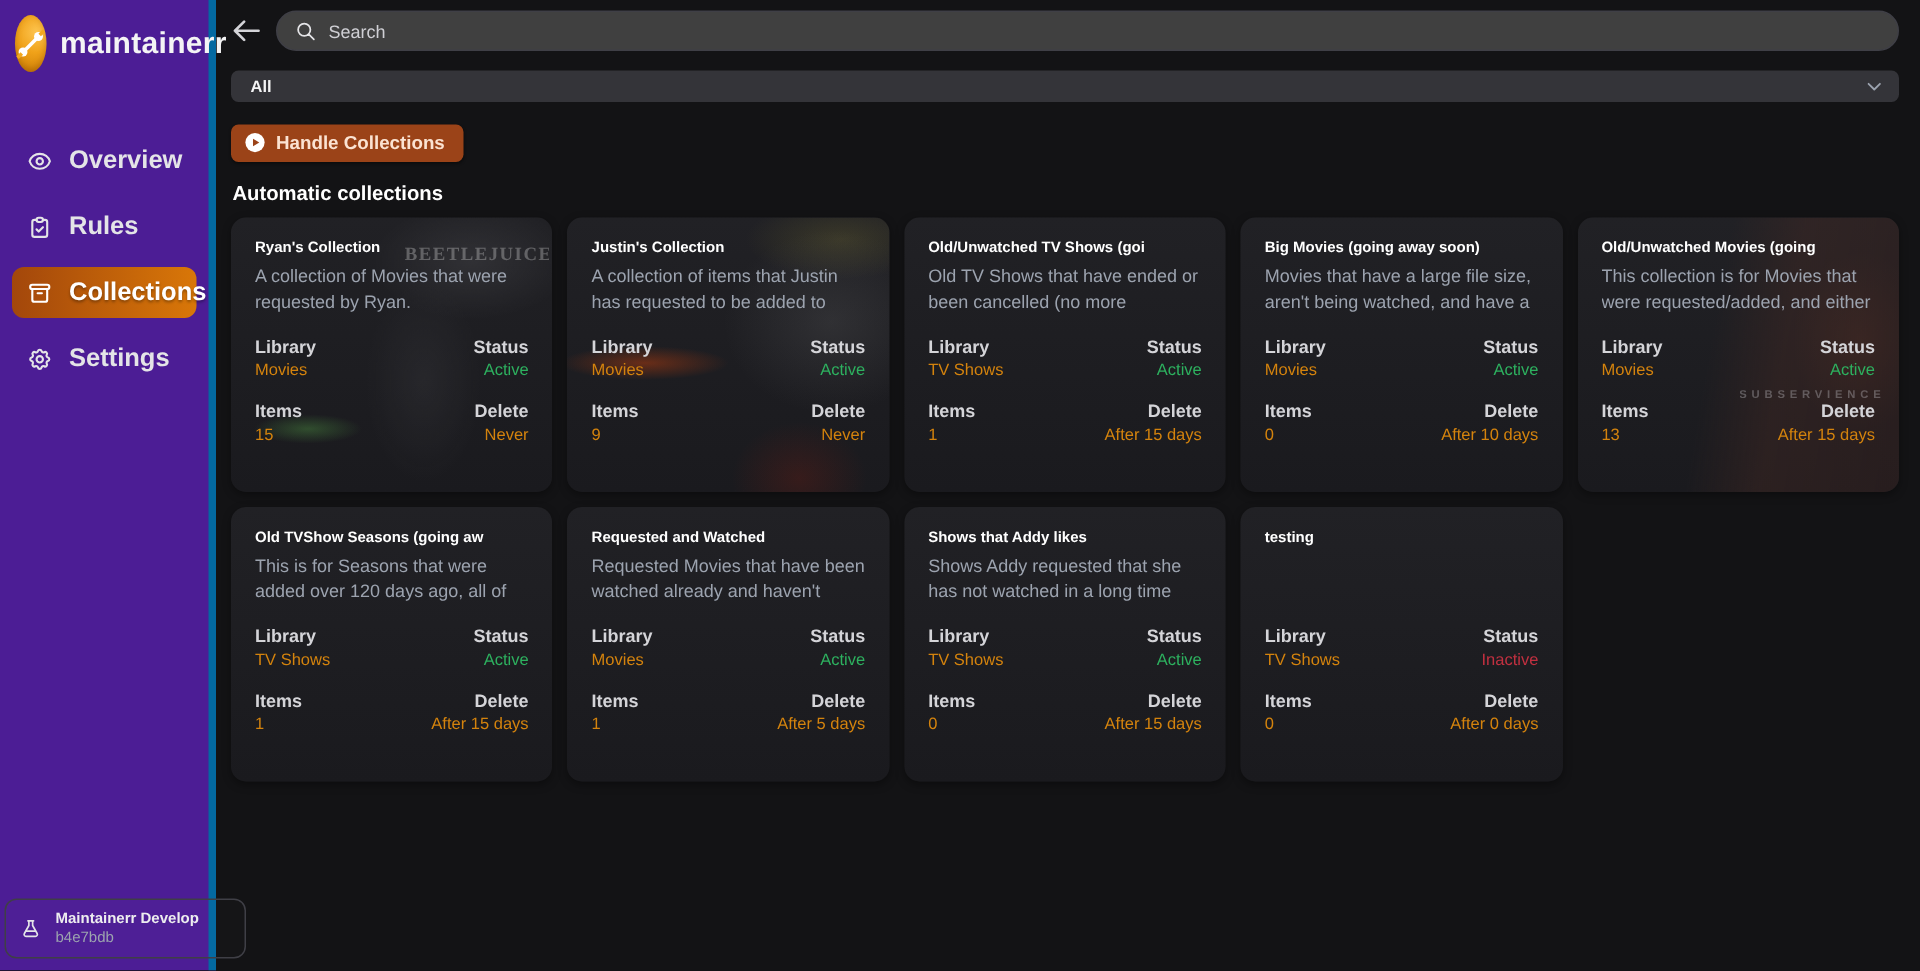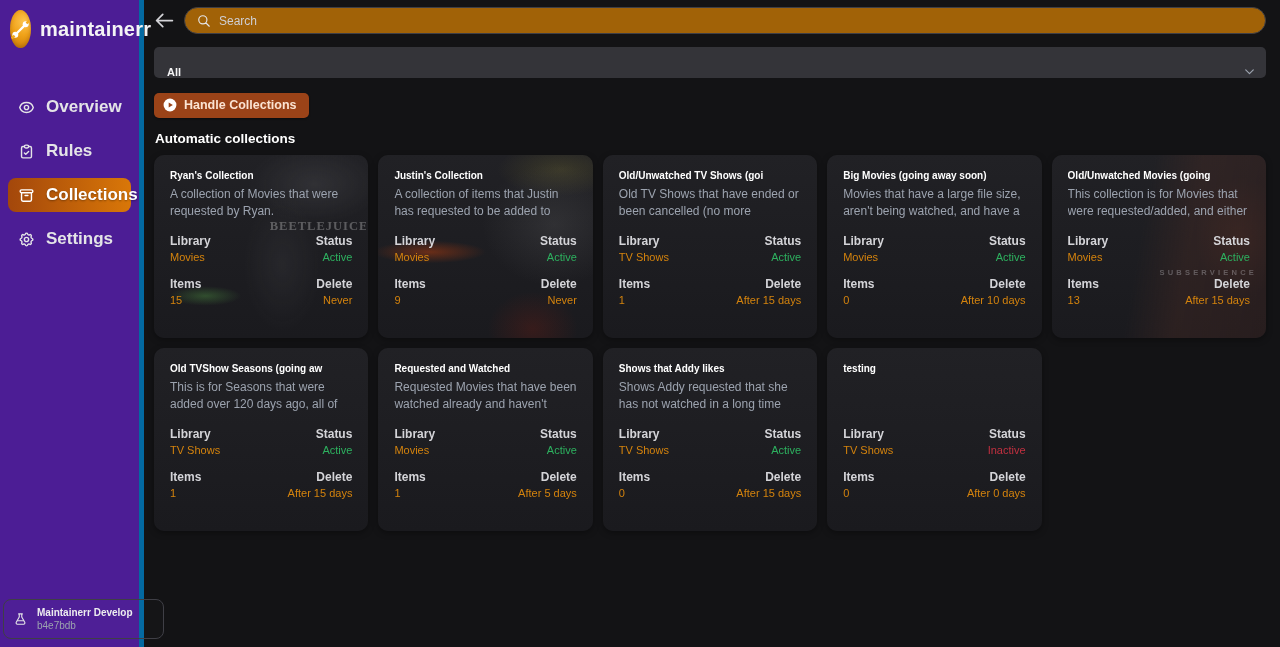--- a/index.html
+++ b/index.html
@@ -45,31 +45,31 @@
   .version-badge svg { width:15px; height:15px; color:#e4e4e7; flex-shrink:0; }
   .vb-title { font-size:10px; font-weight:700; color:#ededef; line-height:1.3; }
   .vb-hash  { font-size:10px; color:#9ca3af; line-height:1.3; }
   
   .main { flex:1; padding:7px 14px 0 10px; position:relative; }
   .topbar { display:flex; align-items:center; gap:9px; margin-bottom:13px; }
   .back-arrow { color:#d4d4d8; display:flex; cursor:pointer; }
   .back-arrow svg { width:21px; height:21px; }
   .search-pill {
     flex:1; height:27px; border:1px solid #3f3f46; border-radius:14px;
-    background:#a16207; display:flex; align-items:center; gap:8px; padding:0 12px;
+    background:#404040; display:flex; align-items:center; gap:8px; padding:0 12px;
   }
   .search-pill svg { width:14px; height:14px; color:#e4e4e7; flex-shrink:0; }
   .search-pill input {
     flex:1; background:transparent; border:none; outline:none;
     color:#e4e4e7; font-size:12px; font-family:"Liberation Sans", sans-serif;
   }
   .search-pill input::placeholder { color:#cfcfd4; }
   .filter-select {
-    height:31px; background:#343439; border-radius:5px;
-    display:flex; align-items:flex-end; justify-content:space-between;
+    height:21px; background:#343439; border-radius:5px;
+    display:flex; align-items:center; justify-content:space-between;
     padding:0 10px 0 13px; cursor:pointer; margin-bottom:15px;
   }
   .filter-select .sel-label { font-size:11px; font-weight:700; color:#f4f4f5; }
   .filter-select svg { width:13px; height:13px; color:#9ca3af; }
   .handle-btn {
     display:inline-flex; align-items:center; gap:7px;
     background:#9b4318; border:none; border-radius:5px;
     padding:5px 12px 6px 9px; cursor:pointer;
     color:#fbe3d2; font-size:12.5px; font-weight:700;
     font-family:"Liberation Sans", sans-serif;
@@ -112,21 +112,21 @@
       radial-gradient(85px 35px at 85% 8%, rgba(150,140,55,.22), transparent 75%),
       radial-gradient(60px 50px at 72% 95%, rgba(120,30,20,.3), transparent 75%); }
   .p4 .poster-layer { background:
       linear-gradient(100deg, transparent 42%, rgba(72,42,36,.38) 62%, rgba(52,32,30,.5) 100%),
       radial-gradient(60px 80px at 88% 45%, rgba(140,70,45,.22), transparent 75%); }
   .poster-text {
     position:absolute; z-index:1; pointer-events:none; white-space:nowrap; overflow:hidden;
   }
   .p0 .poster-text {
     top:17px; left:54%; right:2px; color:rgba(235,235,235,.30);
-    font-family:"Liberation Serif", serif; font-weight:700; font-size:12.5px; letter-spacing:1px;margin-top:47px;
+    font-family:"Liberation Serif", serif; font-weight:700; font-size:12.5px; letter-spacing:1px;
   }
   .p4 .poster-text {
     top:113px; right:9px; color:rgba(215,215,220,.32);
     font-size:7.5px; font-weight:700; letter-spacing:3.2px;
   }
 </style>
 </head>
 <body>
 
 <aside class="sidebar">

